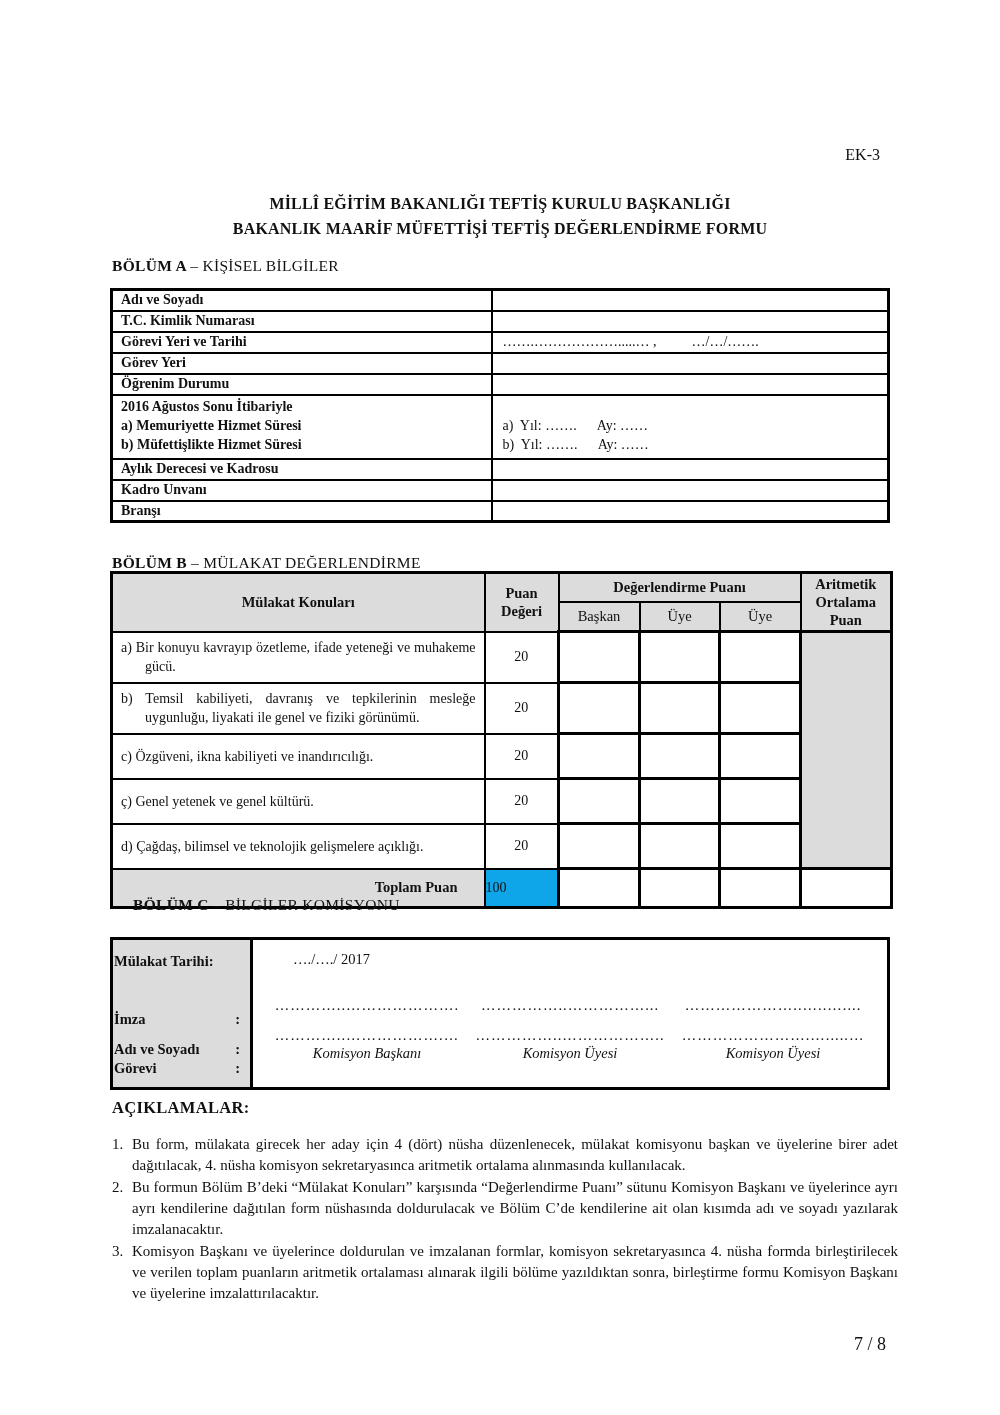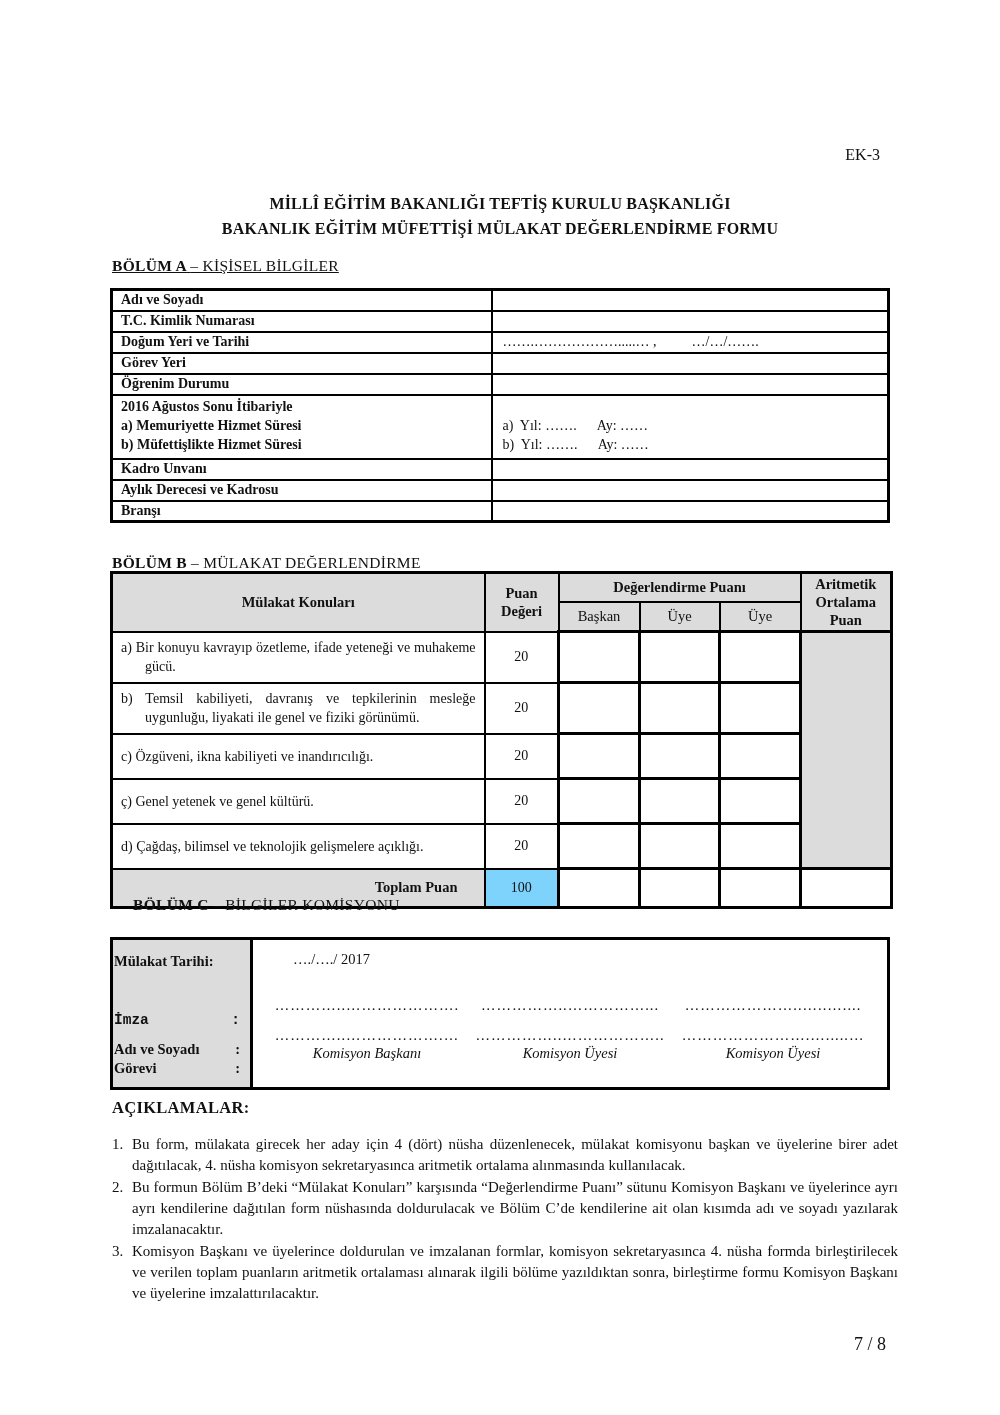--- a/index.html
+++ b/index.html
@@ -17,21 +17,21 @@
     position:absolute; top:146px; right:120px;
     font-size:16px;
   }
   .titles {
     position:absolute; top:191px; left:0; width:100%;
     text-align:center; font-weight:bold; font-size:16px;
     line-height:25px; letter-spacing:.2px;
   }
   .sec-heading { position:absolute; font-size:15.5px; letter-spacing:.3px; }
   .sec-heading .b { font-weight:bold; }
-  #heading-a { top:257px; left:112px;text-decoration:underline; }
+  #heading-a { top:257px; left:112px; }
   #heading-b { top:554px; left:112px; }
   #heading-c { top:896px; left:133px; }
 
   table { border-collapse:collapse; table-layout:fixed; }
   td, th { border:2px solid #000; font-size:14px; vertical-align:middle; }
 
   
   #table-a { position:absolute; top:288px; left:110px; width:780px; border:3px solid #000; }
   #table-a td.lab { width:380px; font-weight:bold; padding:0 6px 0 8px; }
   #table-a td.val { padding:0 6px 0 10px; white-space:pre-wrap; }
@@ -49,36 +49,36 @@
   #table-b td.topic {
     text-align:justify; padding:2px 8px 2px 32px; text-indent:-24px; line-height:19px;
   }
   #table-b td.pts, #table-b td.score { text-align:center; }
   #table-b td.score { border-width:3px; background:#fff; }
   #table-b td.avg-body { background:#dcdcdc; border-width:3px; }
   #table-b tr.row-2l { height:51px; }
   #table-b tr.row-1l { height:45px; }
   #table-b tr.row-total { height:39px; }
   #table-b td.total-lab { font-weight:bold; text-align:right; padding-right:26px; background:#dcdcdc; font-size:14.5px; }
-  #table-b td.total-pts { background:#7dd3fc; text-align:center; }
+  #table-b td.total-pts { background:#0ea5e9; }
   .ml { white-space:pre-line; text-align:center; line-height:18px; }
 
   
   #table-c {
     position:absolute; top:937px; left:110px; width:780px; height:153px;
     border:3px solid #000; display:flex;
   }
   .c-left {
     width:140px; flex:none; background:#dcdcdc; border-right:3px solid #000;
     padding:13px 10px 10px 1px; display:flex; flex-direction:column;
     font-weight:bold; font-size:14.5px;
   }
   .c-left .spacer { flex:1; }
   .c-lrow { display:flex; justify-content:space-between; }
-  .c-lrow.imza { margin-bottom:13px;font-family:Liberation Mono, monospace; }
+  .c-lrow.imza { margin-bottom:13px; }
   .c-lrow.adi { margin-bottom:2px; }
   .c-right { flex:1; padding:11px 14px 6px 14px; font-size:14.5px;border-radius:14px; }
   .c-date { margin-left:26px; }
   .c-cols { display:flex; justify-content:space-between; }
   .c-cols.sigs { margin-top:29px; }
   .c-cols.names { margin-top:13px; }
   .c-col { width:200px; text-align:center; line-height:17px; }
   .c-col .dots { display:block; letter-spacing:1px; }
   .c-col .role { display:block; margin-top:1px;font-style:italic; }
 
@@ -96,61 +96,61 @@
 </style>
 </head>
 <body>
 
 <div class="page">
 
   <div class="ek">EK-3</div>
 
   <div class="titles">
     <div>MİLLÎ EĞİTİM BAKANLIĞI TEFTİŞ KURULU BAŞKANLIĞI</div>
-    <div>BAKANLIK EĞİTİM MÜFETTİŞİ MÜLAKAT DEĞERLENDİRME FORMU</div>
+    <div>BAKANLIK MAARİF MÜFETTİŞİ TEFTİŞ DEĞERLENDİRME FORMU</div>
   </div>
 
   <div class="sec-heading" id="heading-a"><span class="b">BÖLÜM A </span><span>– KİŞİSEL BİLGİLER</span></div>
 
   <table id="table-a">
     <tbody>
         <tr class="single">
       <td class="lab">Adı ve Soyadı</td>
       <td class="val"></td>
     </tr>
     <tr class="single">
       <td class="lab">T.C. Kimlik Numarası</td>
       <td class="val"></td>
     </tr>
     <tr class="single">
-      <td class="lab">Doğum Yeri ve Tarihi</td>
+      <td class="lab">Görevi Yeri ve Tarihi</td>
       <td class="val pre">…….……………….....… ,          …/…/…….</td>
     </tr>
     <tr class="single">
       <td class="lab">Görev Yeri</td>
       <td class="val"></td>
     </tr>
     <tr class="single">
       <td class="lab">Öğrenim Durumu</td>
       <td class="val"></td>
     </tr>
     <tr class="triple">
       <td class="lab pre">2016 Ağustos Sonu İtibariyle
 a) Memuriyette Hizmet Süresi
 b) Müfettişlikte Hizmet Süresi</td>
       <td class="val pre">
 a)  Yıl: …….      Ay: ……
 b)  Yıl: …….      Ay: ……</td>
     </tr>
     <tr class="single">
+      <td class="lab">Aylık Derecesi ve Kadrosu</td>
+      <td class="val"></td>
+    </tr>
+    <tr class="single">
       <td class="lab">Kadro Unvanı</td>
-      <td class="val"></td>
-    </tr>
-    <tr class="single">
-      <td class="lab">Aylık Derecesi ve Kadrosu</td>
       <td class="val"></td>
     </tr>
     <tr class="single">
       <td class="lab">Branşı</td>
       <td class="val"></td>
     </tr>
   </tbody>
     </table>
 
   <div class="sec-heading" id="heading-b"><span class="b">BÖLÜM B </span><span>– MÜLAKAT DEĞERLENDİRME</span></div>

